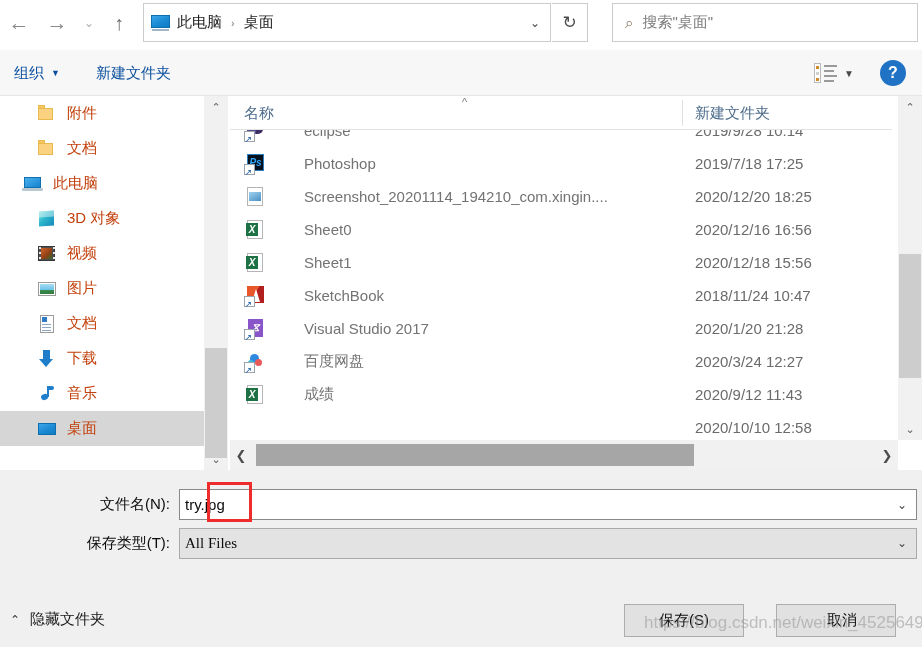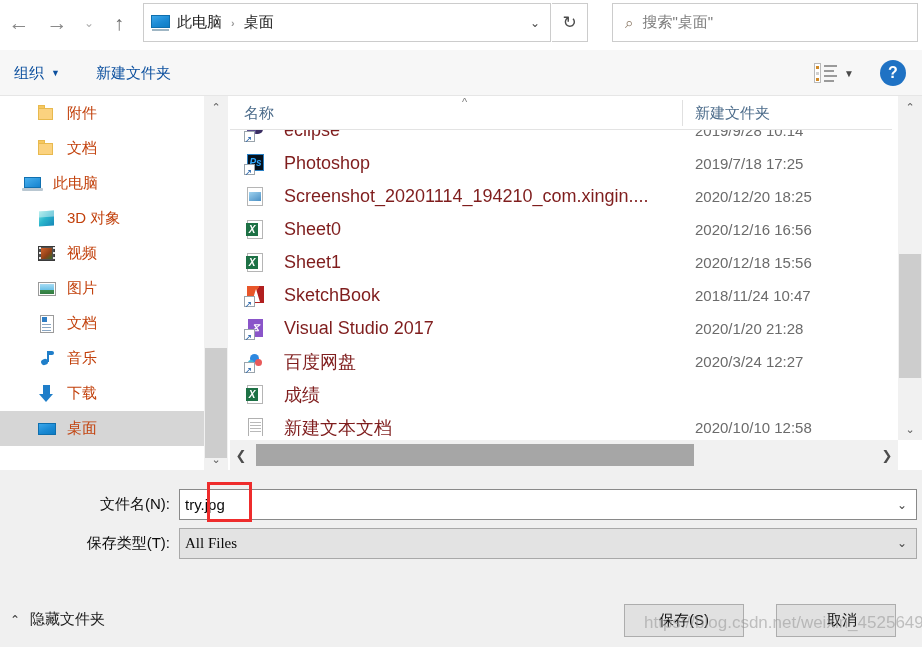--- a/index.html
+++ b/index.html
@@ -277,21 +277,21 @@
     height: 33px; position: relative;
   }
   .fname {
     position: absolute; left: 14px; top: 0; height: 33px;
     display: flex; align-items: center; white-space: nowrap;
   }
   .fico {
     width: 22px; height: 22px; margin-right: 18px; position: relative;
     flex: 0 0 auto;
   }
-  .flabel { font-size: 18px; color: #7f1d1d; }
+  .flabel { font-size: 15px; color: #737373; margin-left: 20px; }
   .fdate {
     position: absolute; left: 465px; top: 0; height: 33px;
     display: flex; align-items: center;
     font-size: 15px; color: #6b6b6b; white-space: nowrap;
   }
   
   .shortcut::after {
     content: ""; position: absolute; left: 0; bottom: 0;
     width: 9px; height: 9px; background: #ffffff; border: 1px solid #9aa4ac;
   }
@@ -564,34 +564,34 @@
         <span class="tree-ico ico-doc">
           <i class="dbody"></i>
             <i class="dblue"></i>
           <i class="dline" style="top:10px;"></i>
             <i class="dline" style="top:13px;"></i>
             <i class="dline" style="top:16px;"></i>
         </span>
         <span class="tree-label">文档</span>
       </div>
       <div class="tree-row lvl2">
+        <span class="tree-ico ico-dl">
+            <i class="arrow"></i>
+            <i class="tip"></i>
+          </span>
+        <span class="tree-label">下载</span>
+      </div>
+      <div class="tree-row lvl2">
         <span class="tree-ico ico-music">
             <i class="note"></i>
             <i class="stem"></i>
             <i class="flag"></i>
           </span>
         <span class="tree-label">音乐</span>
       </div>
-      <div class="tree-row lvl2">
-        <span class="tree-ico ico-dl">
-            <i class="arrow"></i>
-            <i class="tip"></i>
-          </span>
-        <span class="tree-label">下载</span>
-      </div>
       <div class="tree-row lvl2 selected">
         <span class="tree-ico ico-desk">
             <i class="dscr"></i>
           </span>
         <span class="tree-label">桌面</span>
       </div>
     </div>
 
     <div id="sb-scroll">
       <div class="sb-arrow sb-up">⌃</div>
@@ -690,32 +690,23 @@
           <div class="fdate">2020/3/24 12:27</div>
         </div>
         <div class="frow">
           <div class="fname">
             <span class="fico ic-xl">
                 <i class="xbox"></i>
                 <i class="xg">X</i>
               </span>
             <span class="flabel">成绩</span>
           </div>
-        </div>
-        <div class="frow">
-          <div class="fname">
-            <span class="fico ic-txt">
-              <i class="tbox"></i>
-              <i class="tl" style="top:5px;"></i>
-                <i class="tl" style="top:8px;"></i>
-              <i class="tl" style="top:11px;"></i>
-                <i class="tl" style="top:14px;"></i>
-            </span>
-            <span class="flabel">新建文本文档</span>
-          </div>
+          <div class="fdate">2020/9/12 11:43</div>
+        </div>
+        <div class="frow">
           <div class="fdate">2020/10/10 12:58</div>
         </div>
       </div>
     </div>
   </div>
 
   <div id="fp-scroll">
     <div class="sb-arrow sb-up">⌃</div>
     <div id="fp-thumb"></div>
     <div class="sb-arrow sb-down">⌄</div>

